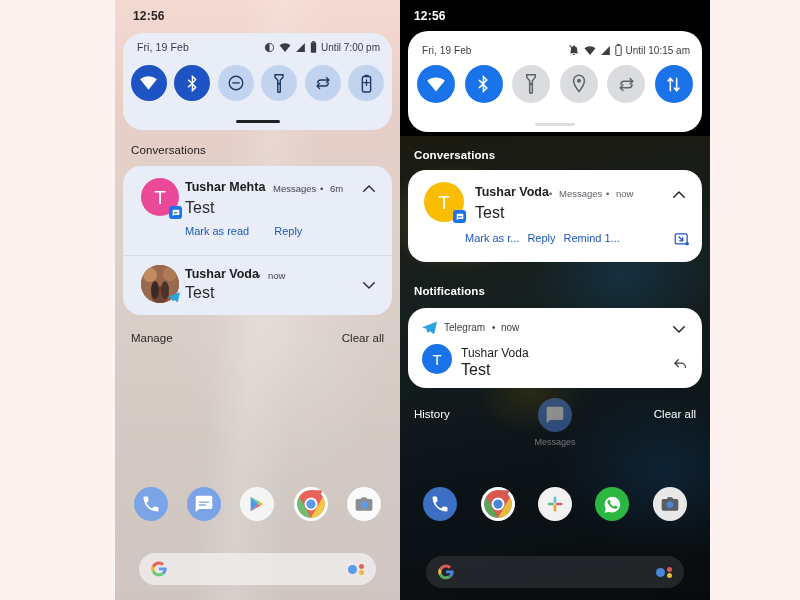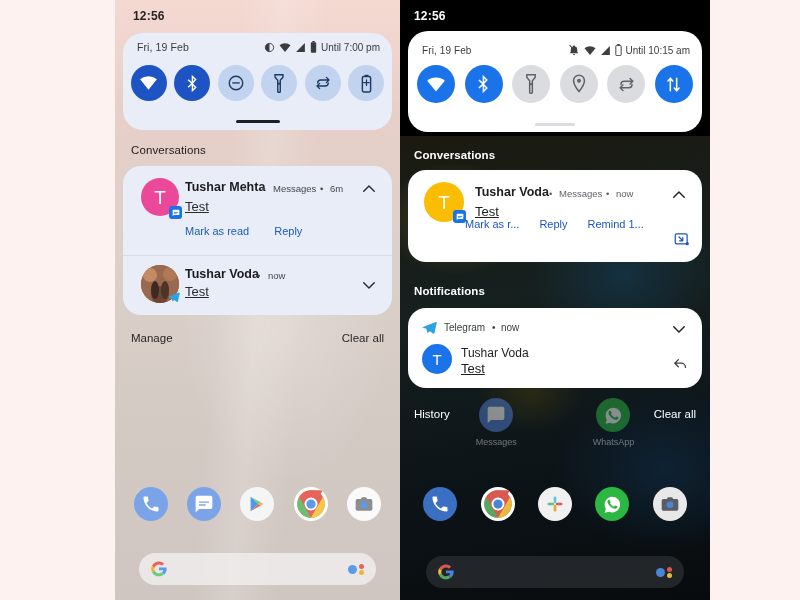--- a/index.html
+++ b/index.html
@@ -100,21 +100,21 @@
 
   .avatar { position:absolute; border-radius:50%; display:flex; align-items:center; justify-content:center;
             font-weight:500; color:#fff; }
   .av-letter { font-size:19px; line-height:1; }
 
   .badge { position:absolute; width:13px; height:13px; border-radius:3px;
            display:flex; align-items:center; justify-content:center; }
 
   .n-title { position:absolute; font-size:12.5px; font-weight:700; letter-spacing:0; }
   .n-meta  { position:absolute; font-size:9.5px; }
-  .n-body  { position:absolute; font-size:13px;text-decoration:underline; }
+  .n-body  { position:absolute; font-size:16px; }
   .phone-light .n-title { color:#1c1b1f; }
   .phone-light .n-meta  { color:#44474e; }
   .phone-light .n-body  { color:#2b2b2f; }
   .phone-dark  .n-title { color:#202124; }
   .phone-dark  .n-meta  { color:#5f6368; }
   .phone-dark  .n-body  { color:#202124; }
 
   .chev { position:absolute; width:18px; height:18px; }
   .actions { position:absolute; display:flex; align-items:center; }
   .act { font-size:11px; font-weight:500; color:#1b5bbd; }
@@ -359,28 +359,20 @@
 
     <div class="app-row bg-apps" style="top:398px;">
       <div class="app">
         <div class="app-ic" style="background:#4f7fd4;">
           <svg width="20" height="20" viewBox="0 0 24 24">
               <path fill="#fff" d="M20 2H4a2 2 0 0 0-2 2v18l4-4h14a2 2 0 0 0 2-2V4a2 2 0 0 0-2-2z"></path>
             </svg>
         </div>
         <span class="app-lbl">Messages</span>
       </div>
-      <div class="app">
-        <div class="app-ic" style="background:#2bb741;">
-          <svg width="21" height="21" viewBox="0 0 24 24">
-              <path fill="#fff" d="M12 3a9 9 0 0 0-7.7 13.6L3 21.5l5-1.3A9 9 0 1 0 12 3zm5 12.6c-.2.6-1.2 1.2-1.7 1.2-.4 0-1 .1-3.3-.9-2.8-1.2-4.5-4-4.6-4.2-.1-.2-1.1-1.4-1.1-2.7 0-1.3.7-1.9.9-2.2.2-.2.5-.3.7-.3h.5c.2 0 .4 0 .6.5l.8 2c.1.2.1.4 0 .6l-.4.5c-.1.2-.3.3-.1.6.2.3.8 1.3 1.7 2.1 1.2 1 2.1 1.3 2.4 1.5.3.1.4.1.6-.1l.8-1c.2-.2.4-.2.6-.1l2 .9c.2.1.4.2.4.3s0 .6-.2 1.2z"></path>
-            </svg>
-        </div>
-        <span class="app-lbl">WhatsApp</span>
-      </div>
     </div>
 
     <div class="app-row" style="top:487px;">
       <div class="app">
         <div class="app-ic" style="background:#3b6fc4;">
           <svg width="20" height="20" viewBox="0 0 24 24">
               <path fill="#fff" d="M6.6 10.8c1.4 2.8 3.8 5.1 6.6 6.6l2.2-2.2c.3-.3.7-.4 1-.2 1.1.4 2.4.6 3.6.6.6 0 1 .4 1 1V20c0 .6-.4 1-1 1C10.6 21 3 13.4 3 4c0-.6.4-1 1-1h3.5c.6 0 1 .4 1 1 0 1.3.2 2.5.6 3.6.1.4 0 .7-.2 1l-2.3 2.2z"></path>
             </svg>
         </div>
       </div>
@@ -523,21 +515,21 @@
         </div>
         <div class="n-title" style="left:67px; top:15px;">Tushar Voda</div>
         <div class="n-meta" style="left:141px; top:18px;">•</div>
         <div class="n-meta" style="left:151px; top:18px;">Messages</div>
         <div class="n-meta" style="left:198px; top:18px;">•</div>
         <div class="n-meta" style="left:208px; top:18px;">now</div>
         <div class="n-body" style="left:67px; top:34px;">Test</div>
         <svg class="chev" style="right:14px; top:16px;" viewBox="0 0 24 24">
             <path d="M5 15l7-7 7 7" fill="none" stroke="#202124" stroke-width="1.9" stroke-linecap="round" stroke-linejoin="round"></path>
           </svg>
-        <div class="actions" style="left:57px; top:48px; gap:20px;text-align:right;">
+        <div class="actions" style="left:57px; top:62px; gap:8px;text-align:right;">
           <span class="act">Mark as r...</span>
           <span class="act">Reply</span>
           <span class="act">Remind 1...</span>
         </div>
         <svg style="position:absolute; right:13px; top:62px; width:15px; height:15px;" viewBox="0 0 24 24">
           <rect x="2" y="3" width="19" height="16" rx="2.2" fill="none" stroke="#1a56c0" stroke-width="2"></rect>
           <path d="M8 8l6 6M14 9v5h-5" fill="none" stroke="#1a56c0" stroke-width="2" stroke-linecap="round" stroke-linejoin="round"></path>
           <circle cx="21.2" cy="18.6" r="2.6" fill="#1a56c0"></circle>
         </svg>
       </div>

